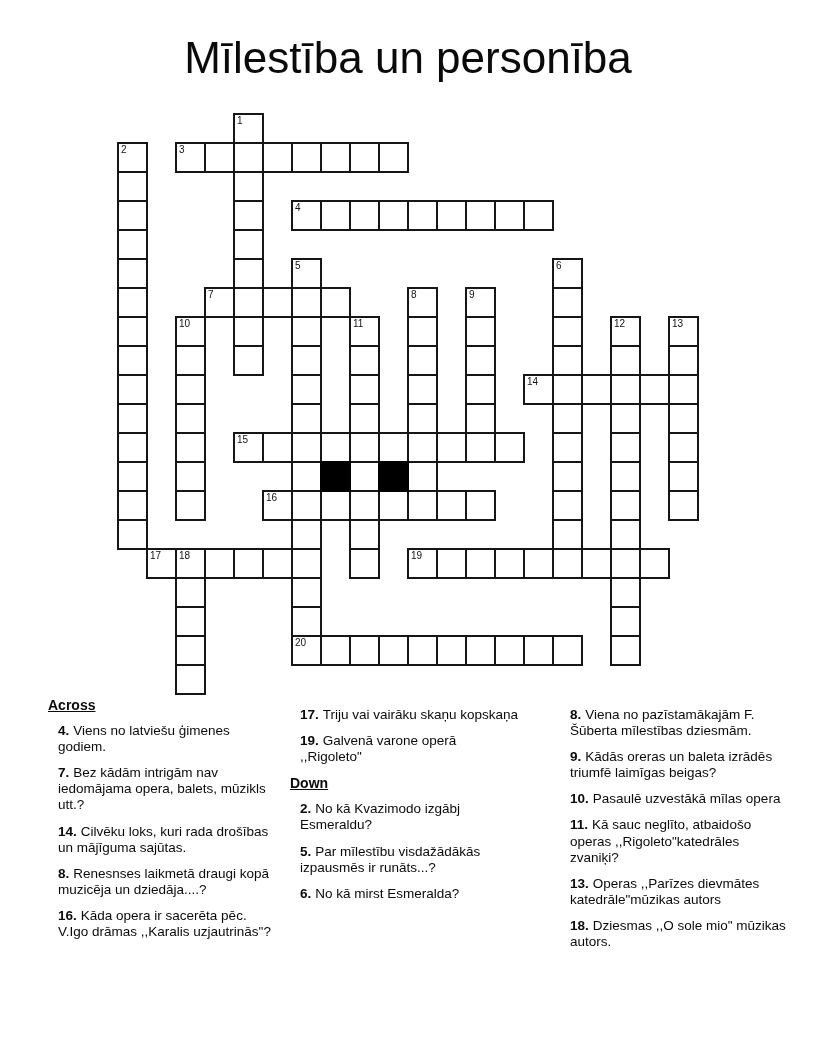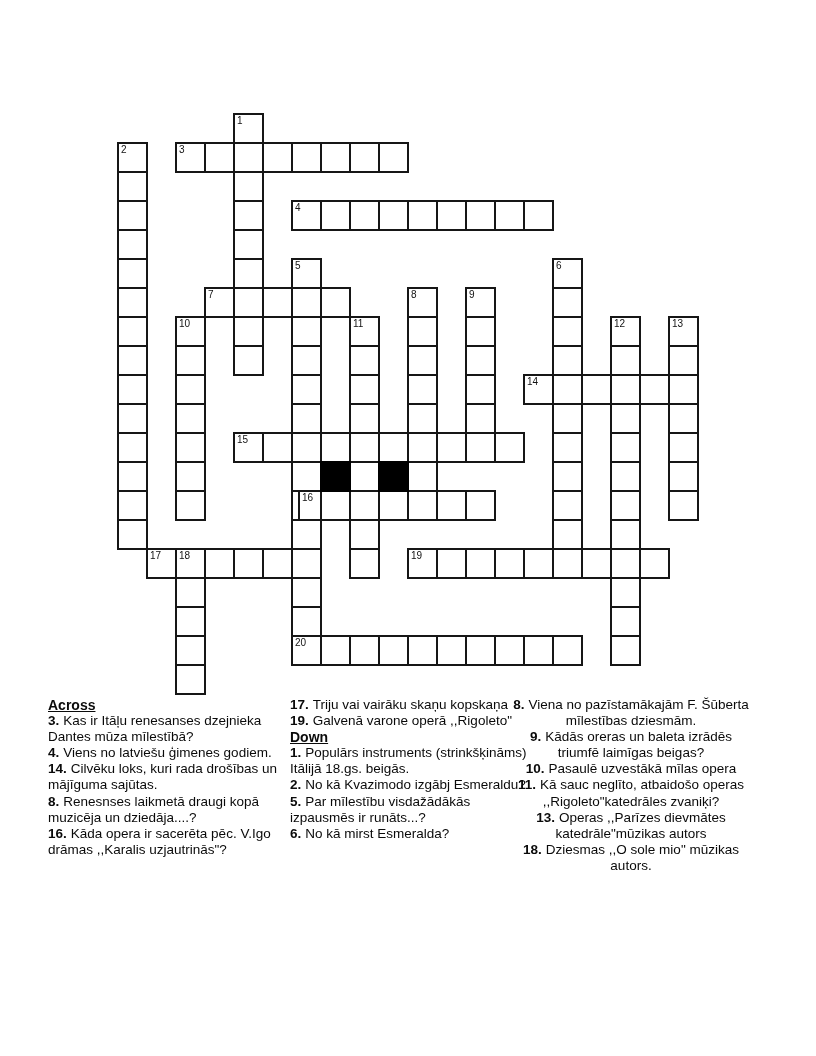--- a/index.html
+++ b/index.html
@@ -23,29 +23,30 @@
   .cell .num {
     position:absolute; top:0px; left:2px;
     font-size:10px; line-height:11px; color:#111; font-weight:400;
   }
   .clue-col {
     position:absolute; top:697px; width:240px;
     font-size:13.5px; line-height:16.1px; color:#0a0a0a;
   }
   #clue-col-0 { left:48px; }
   #clue-col-1 { left:290px; }
-  #clue-col-2 { left:511px;text-align:center; }
+  #clue-col-2 { left:560px; }
   .clue-header { font-weight:bold; text-decoration:underline; font-size:14px; }
-  .clue { margin:0; }
+  .clue { margin:10px; }
   .cnum { font-weight:bold; margin-right:4px; }
 </style>
 </head>
 <body>
 
 <div class="page">
+  <h1 class="title">Mīlestība un personība</h1>
   <div class="grid" id="grid">
       <div class="cell" style="left: 116px; top: 0px;">
         <span class="num">1</span>
       </div>
       <div class="cell" style="left: 116px; top: 29px;"></div>
       <div class="cell" style="left: 116px; top: 58px;"></div>
       <div class="cell" style="left: 116px; top: 87px;"></div>
       <div class="cell" style="left: 116px; top: 116px;"></div>
       <div class="cell" style="left: 116px; top: 145px;"></div>
       <div class="cell" style="left: 116px; top: 174px;"></div>
@@ -190,21 +191,21 @@
       <div class="cell" style="left: 464px; top: 261px;"></div>
       <div class="cell" style="left: 522px; top: 261px;"></div>
       <div class="cell" style="left: 116px; top: 319px;">
         <span class="num">15</span>
       </div>
       <div class="cell" style="left: 145px; top: 319px;"></div>
       <div class="cell" style="left: 203px; top: 319px;"></div>
       <div class="cell" style="left: 261px; top: 319px;"></div>
       <div class="cell" style="left: 319px; top: 319px;"></div>
       <div class="cell" style="left: 377px; top: 319px;"></div>
-      <div class="cell" style="left: 145px; top: 377px; margin-left: 36px;">
+      <div class="cell" style="left: 145px; top: 377px;">
         <span class="num">16</span>
       </div>
       <div class="cell" style="left: 203px; top: 377px;"></div>
       <div class="cell" style="left: 261px; top: 377px;"></div>
       <div class="cell" style="left: 319px; top: 377px;"></div>
       <div class="cell" style="left: 348px; top: 377px;"></div>
       <div class="cell" style="left: 29px; top: 435px;">
         <span class="num">17</span>
       </div>
       <div class="cell" style="left: 58px; top: 435px;">
@@ -233,31 +234,30 @@
       <div class="cell" style="left: 319px; top: 522px;"></div>
       <div class="cell" style="left: 348px; top: 522px;"></div>
       <div class="cell" style="left: 377px; top: 522px;"></div>
       <div class="cell" style="left: 406px; top: 522px;"></div>
       <div class="cell" style="left: 435px; top: 522px;"></div>
       <div class="cell black" style="left: 203px; top: 348px;"></div>
       <div class="cell black" style="left: 261px; top: 348px;"></div>
     </div>
   <div class="clue-col" id="clue-col-0">
       <div class="clue-header">Across</div>
-      <div class="clue"><span class="cnum">3.</span><span class="ctext">Kas ir Itāļu renesanses dzejnieka Dantes mūza mīlestībā?</span></div>
       <div class="clue"><span class="cnum">4.</span><span class="ctext">Viens no latviešu ģimenes godiem.</span></div>
+      <div class="clue"><span class="cnum">7.</span><span class="ctext">Bez kādām intrigām nav iedomājama opera, balets, mūzikls utt.?</span></div>
       <div class="clue"><span class="cnum">14.</span><span class="ctext">Cilvēku loks, kuri rada drošības un mājīguma sajūtas.</span></div>
       <div class="clue"><span class="cnum">8.</span><span class="ctext">Renesnses laikmetā draugi kopā muzicēja un dziedāja....?</span></div>
       <div class="clue"><span class="cnum">16.</span><span class="ctext">Kāda opera ir sacerēta pēc. V.Igo drāmas ,,Karalis uzjautrinās"?</span></div>
     </div>
   <div class="clue-col" id="clue-col-1">
       <div class="clue"><span class="cnum">17.</span><span class="ctext">Triju vai vairāku skaņu kopskaņa</span></div>
       <div class="clue"><span class="cnum">19.</span><span class="ctext">Galvenā varone operā ,,Rigoleto"</span></div>
       <div class="clue-header">Down</div>
-      <div class="clue"><span class="cnum">1.</span><span class="ctext">Populārs instruments (strinkšķināms) Itālijā 18.gs. beigās.</span></div>
       <div class="clue"><span class="cnum">2.</span><span class="ctext">No kā Kvazimodo izgābj Esmeraldu?</span></div>
       <div class="clue"><span class="cnum">5.</span><span class="ctext">Par mīlestību visdažādākās izpausmēs ir runāts...?</span></div>
       <div class="clue"><span class="cnum">6.</span><span class="ctext">No kā mirst Esmeralda?</span></div>
     </div>
   <div class="clue-col" id="clue-col-2">
       <div class="clue"><span class="cnum">8.</span><span class="ctext">Viena no pazīstamākajām F. Šūberta mīlestības dziesmām.</span></div>
       <div class="clue"><span class="cnum">9.</span><span class="ctext">Kādās oreras un baleta izrādēs triumfē laimīgas beigas?</span></div>
       <div class="clue"><span class="cnum">10.</span><span class="ctext">Pasaulē uzvestākā mīlas opera</span></div>
       <div class="clue"><span class="cnum">11.</span><span class="ctext">Kā sauc neglīto, atbaidošo operas ,,Rigoleto"katedrāles zvaniķi?</span></div>
       <div class="clue"><span class="cnum">13.</span><span class="ctext">Operas ,,Parīzes dievmātes katedrāle"mūzikas autors</span></div>

